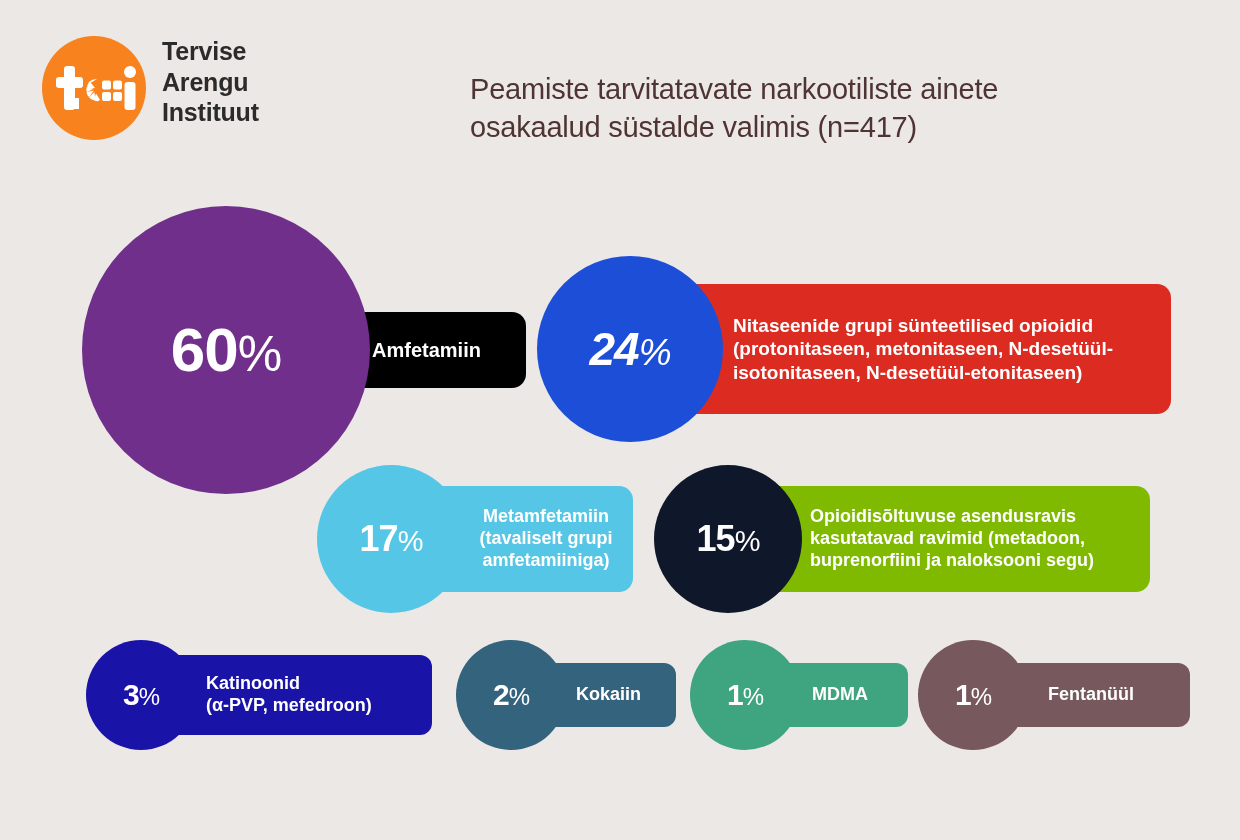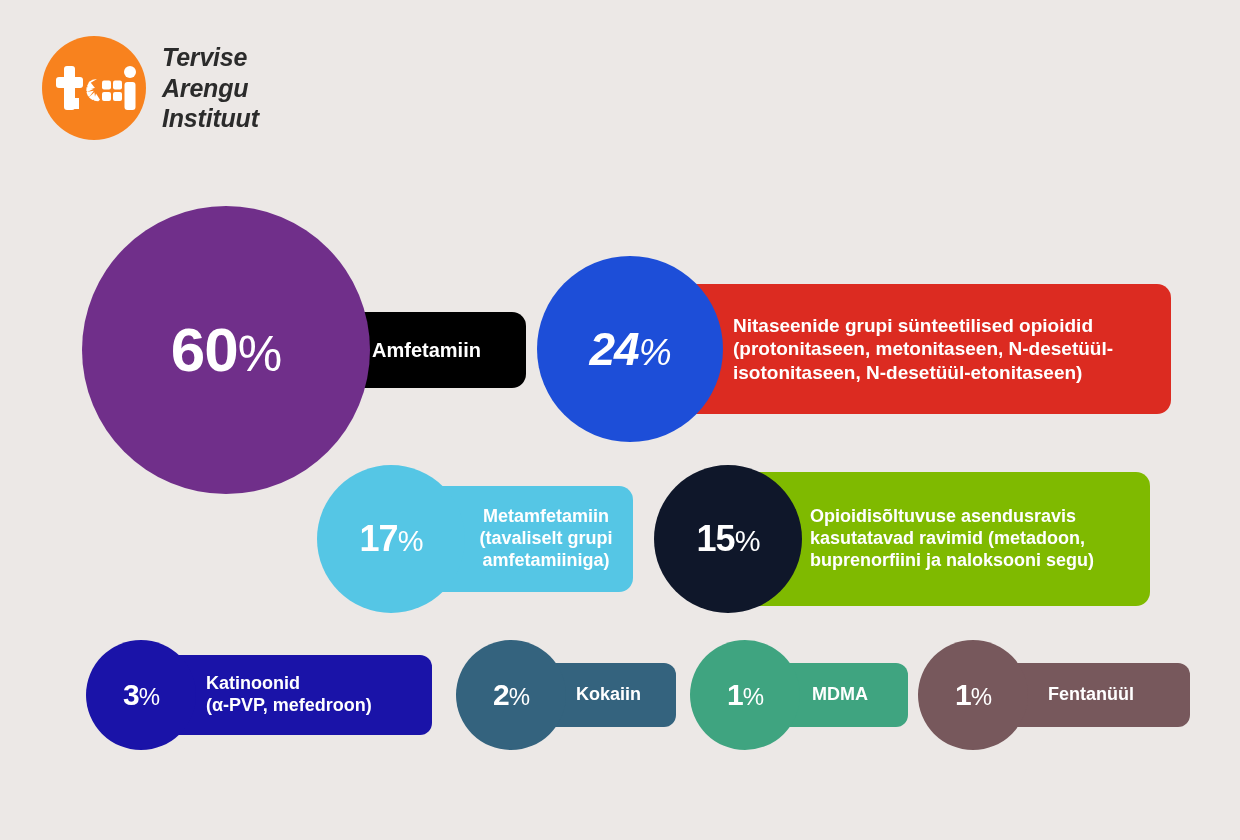--- a/index.html
+++ b/index.html
@@ -20,23 +20,21 @@
     position: absolute;
     top: 0; left: 0;
     width: 1240px;
     height: 170px;
   }
   .logo-block {
     position: absolute;
     left: 42px;
     top: 36px;
     display: flex;
-    align-items: center;
     gap: 16px;
-    font-style: italic;
   }
   .logo-mark {
     width: 104px;
     height: 104px;
     border-radius: 50%;
     background: #F8821E;
     position: relative;
     flex: 0 0 auto;
   }
   .logo-mark svg { display: block; }
@@ -146,21 +144,21 @@
     font-size: 18px;
     text-align: center;
   }
 
   
   #pod-3 { left: 654px; top: 465px; }
   #pod-3 .bubble { width: 148px; height: 148px; }
   #pod-3 .pct { font-size: 36px; }
   #pod-3 .pct .sym { font-size: 29px; }
   #pod-3 .tab {
-    width: 392px; height: 134px;
+    width: 392px; height: 106px;
     margin-left: -44px;
     padding-left: 52px; padding-right: 32px;
     border-radius: 0 14px 14px 0;
     font-size: 18px;
   }
 
   
   #pod-4 { left: 86px; top: 640px; }
   #pod-4 .bubble { width: 110px; height: 110px; }
   #pod-4 .pct { font-size: 30px; }
@@ -243,20 +241,24 @@
         </g>
       </svg>
     </div>
     <div class="logo-words">
       <span>Tervise</span>
       <span>Arengu</span>
       <span>Instituut</span>
     </div>
   </div>
 
+  <div class="chart-title" style="color: rgb(78, 52, 50);">
+    <span>Peamiste tarvitatavate narkootiliste ainete</span>
+    <span>osakaalud süstalde valimis (n=417)</span>
+  </div>
 
 </div>
 
 <div class="pod" id="pod-0">
   <div class="bubble" style="background: rgb(112, 47, 138);">
     <div class="pct"><span>60</span><span class="sym">%</span></div>
   </div>
   <div class="tab" style="background: #000000;">
     <div class="tab-text">
       <i>Amfetamiin</i>

